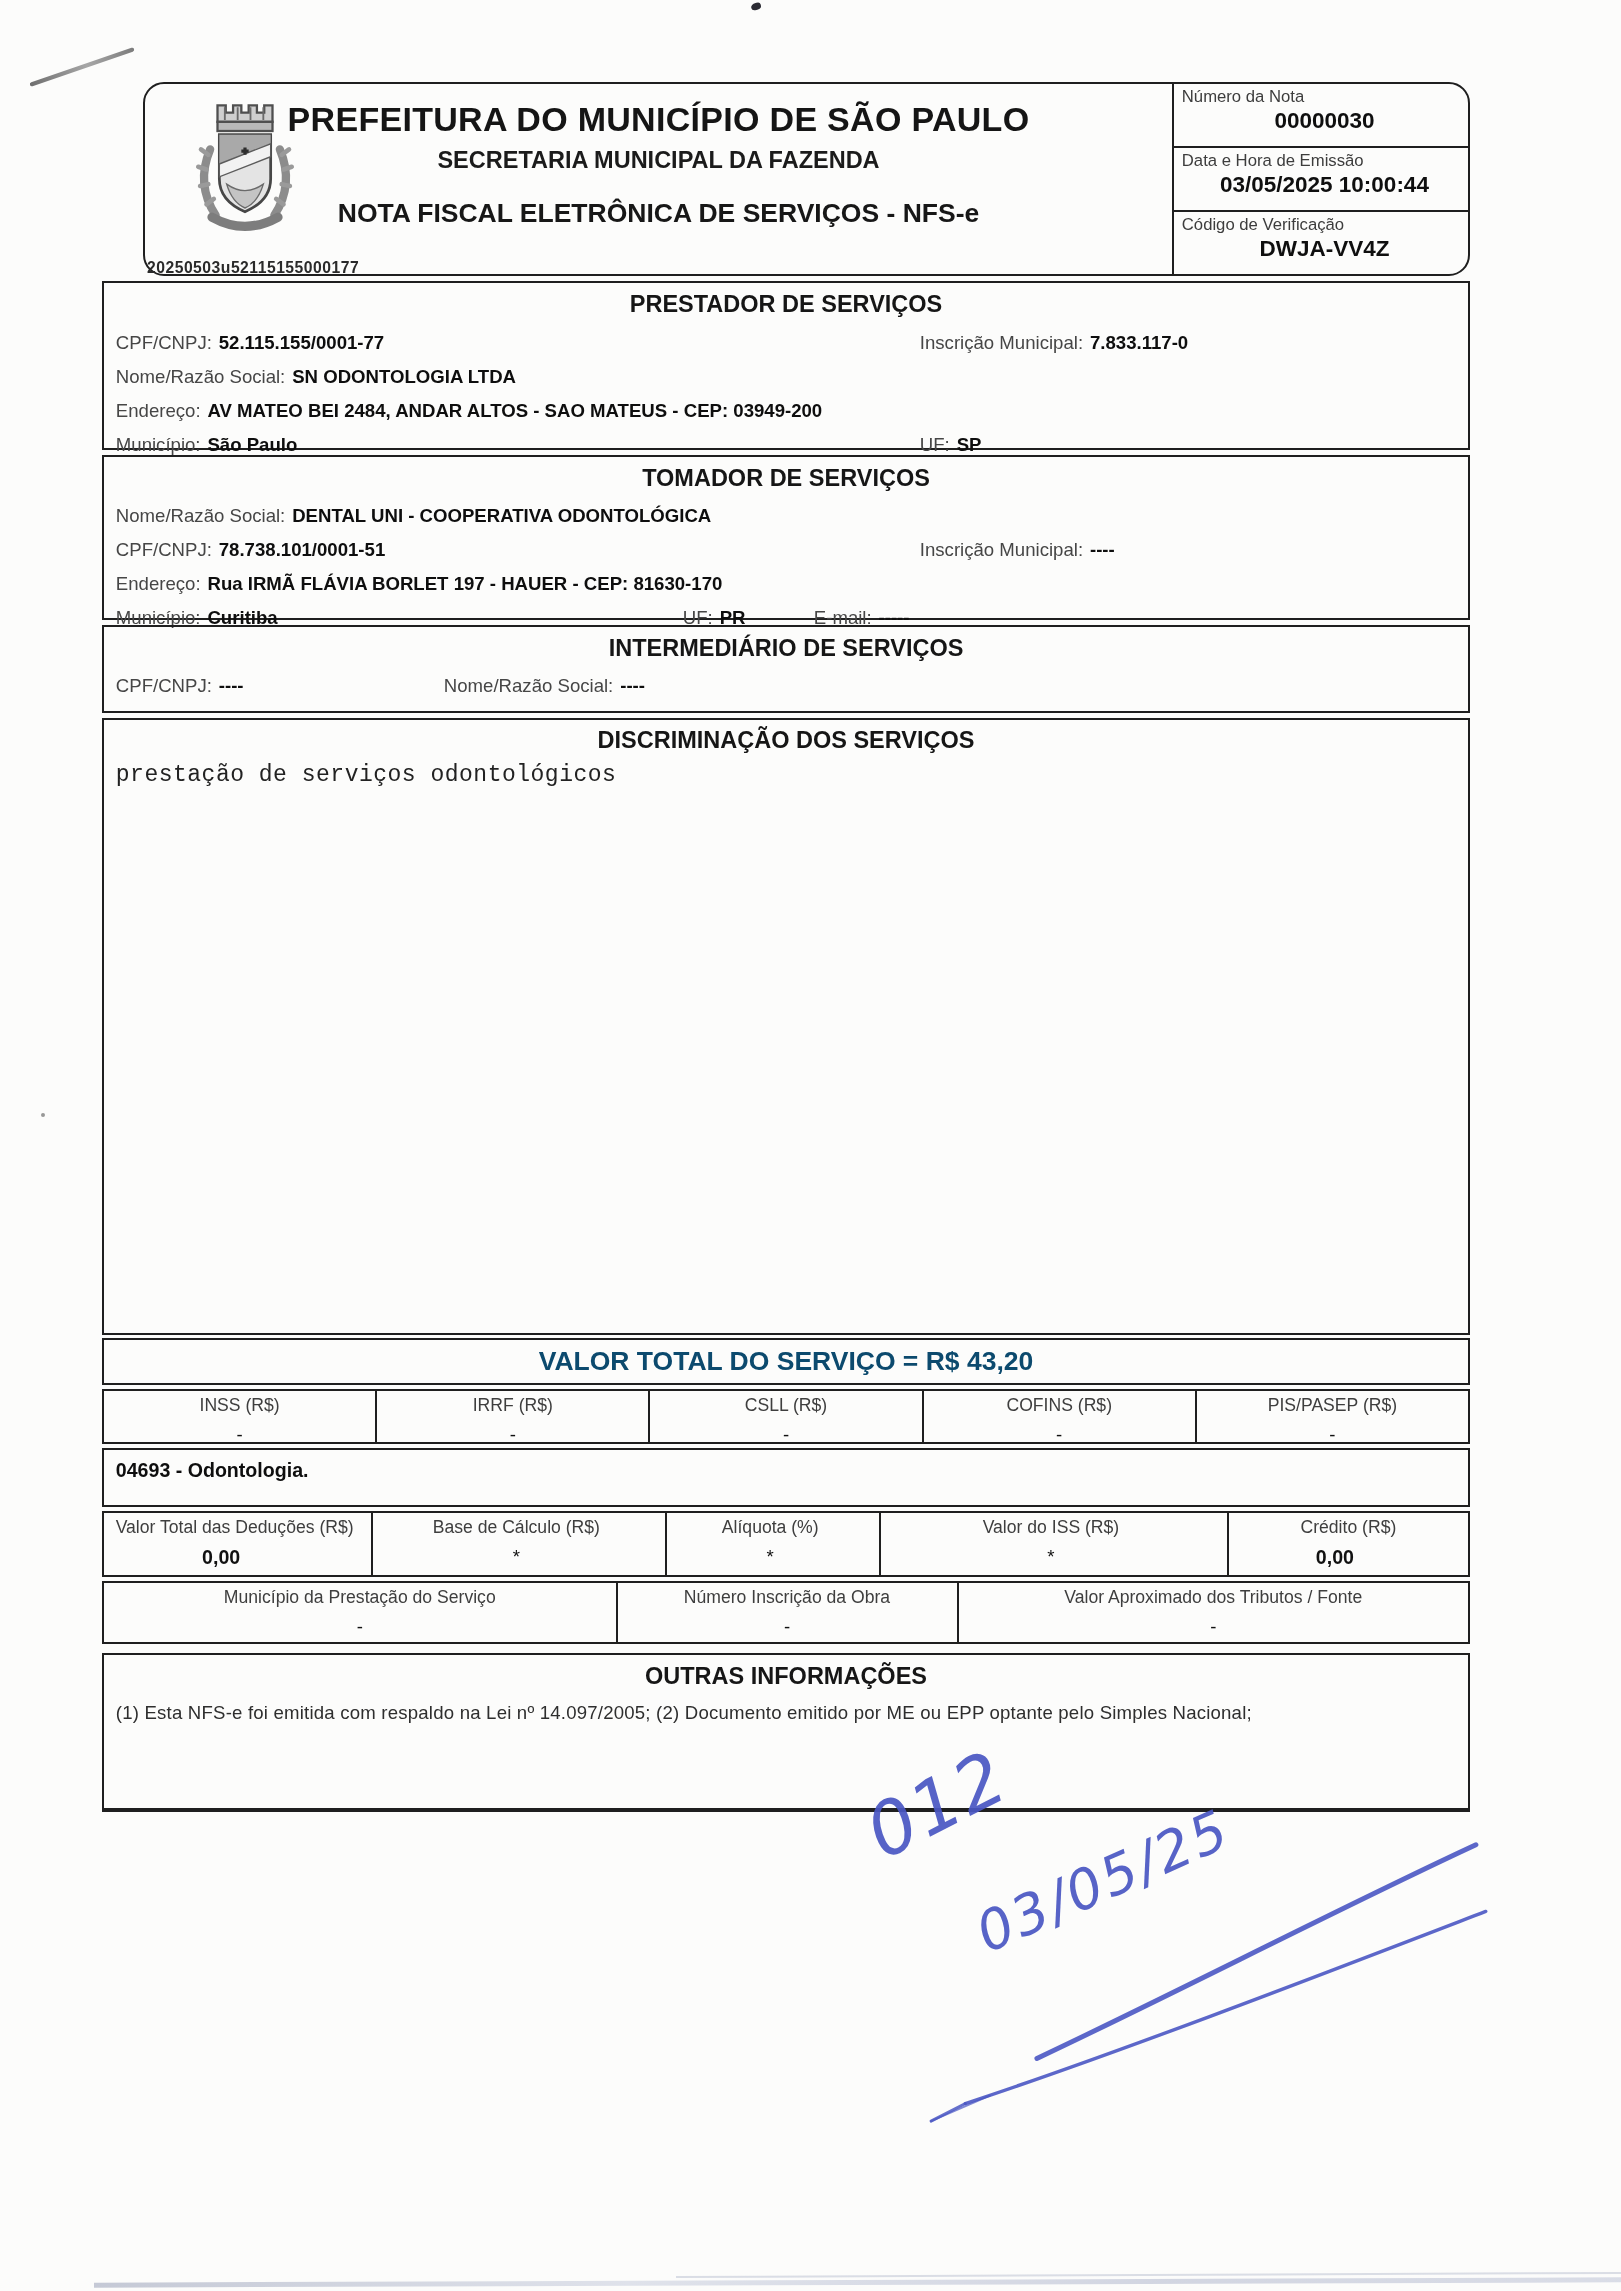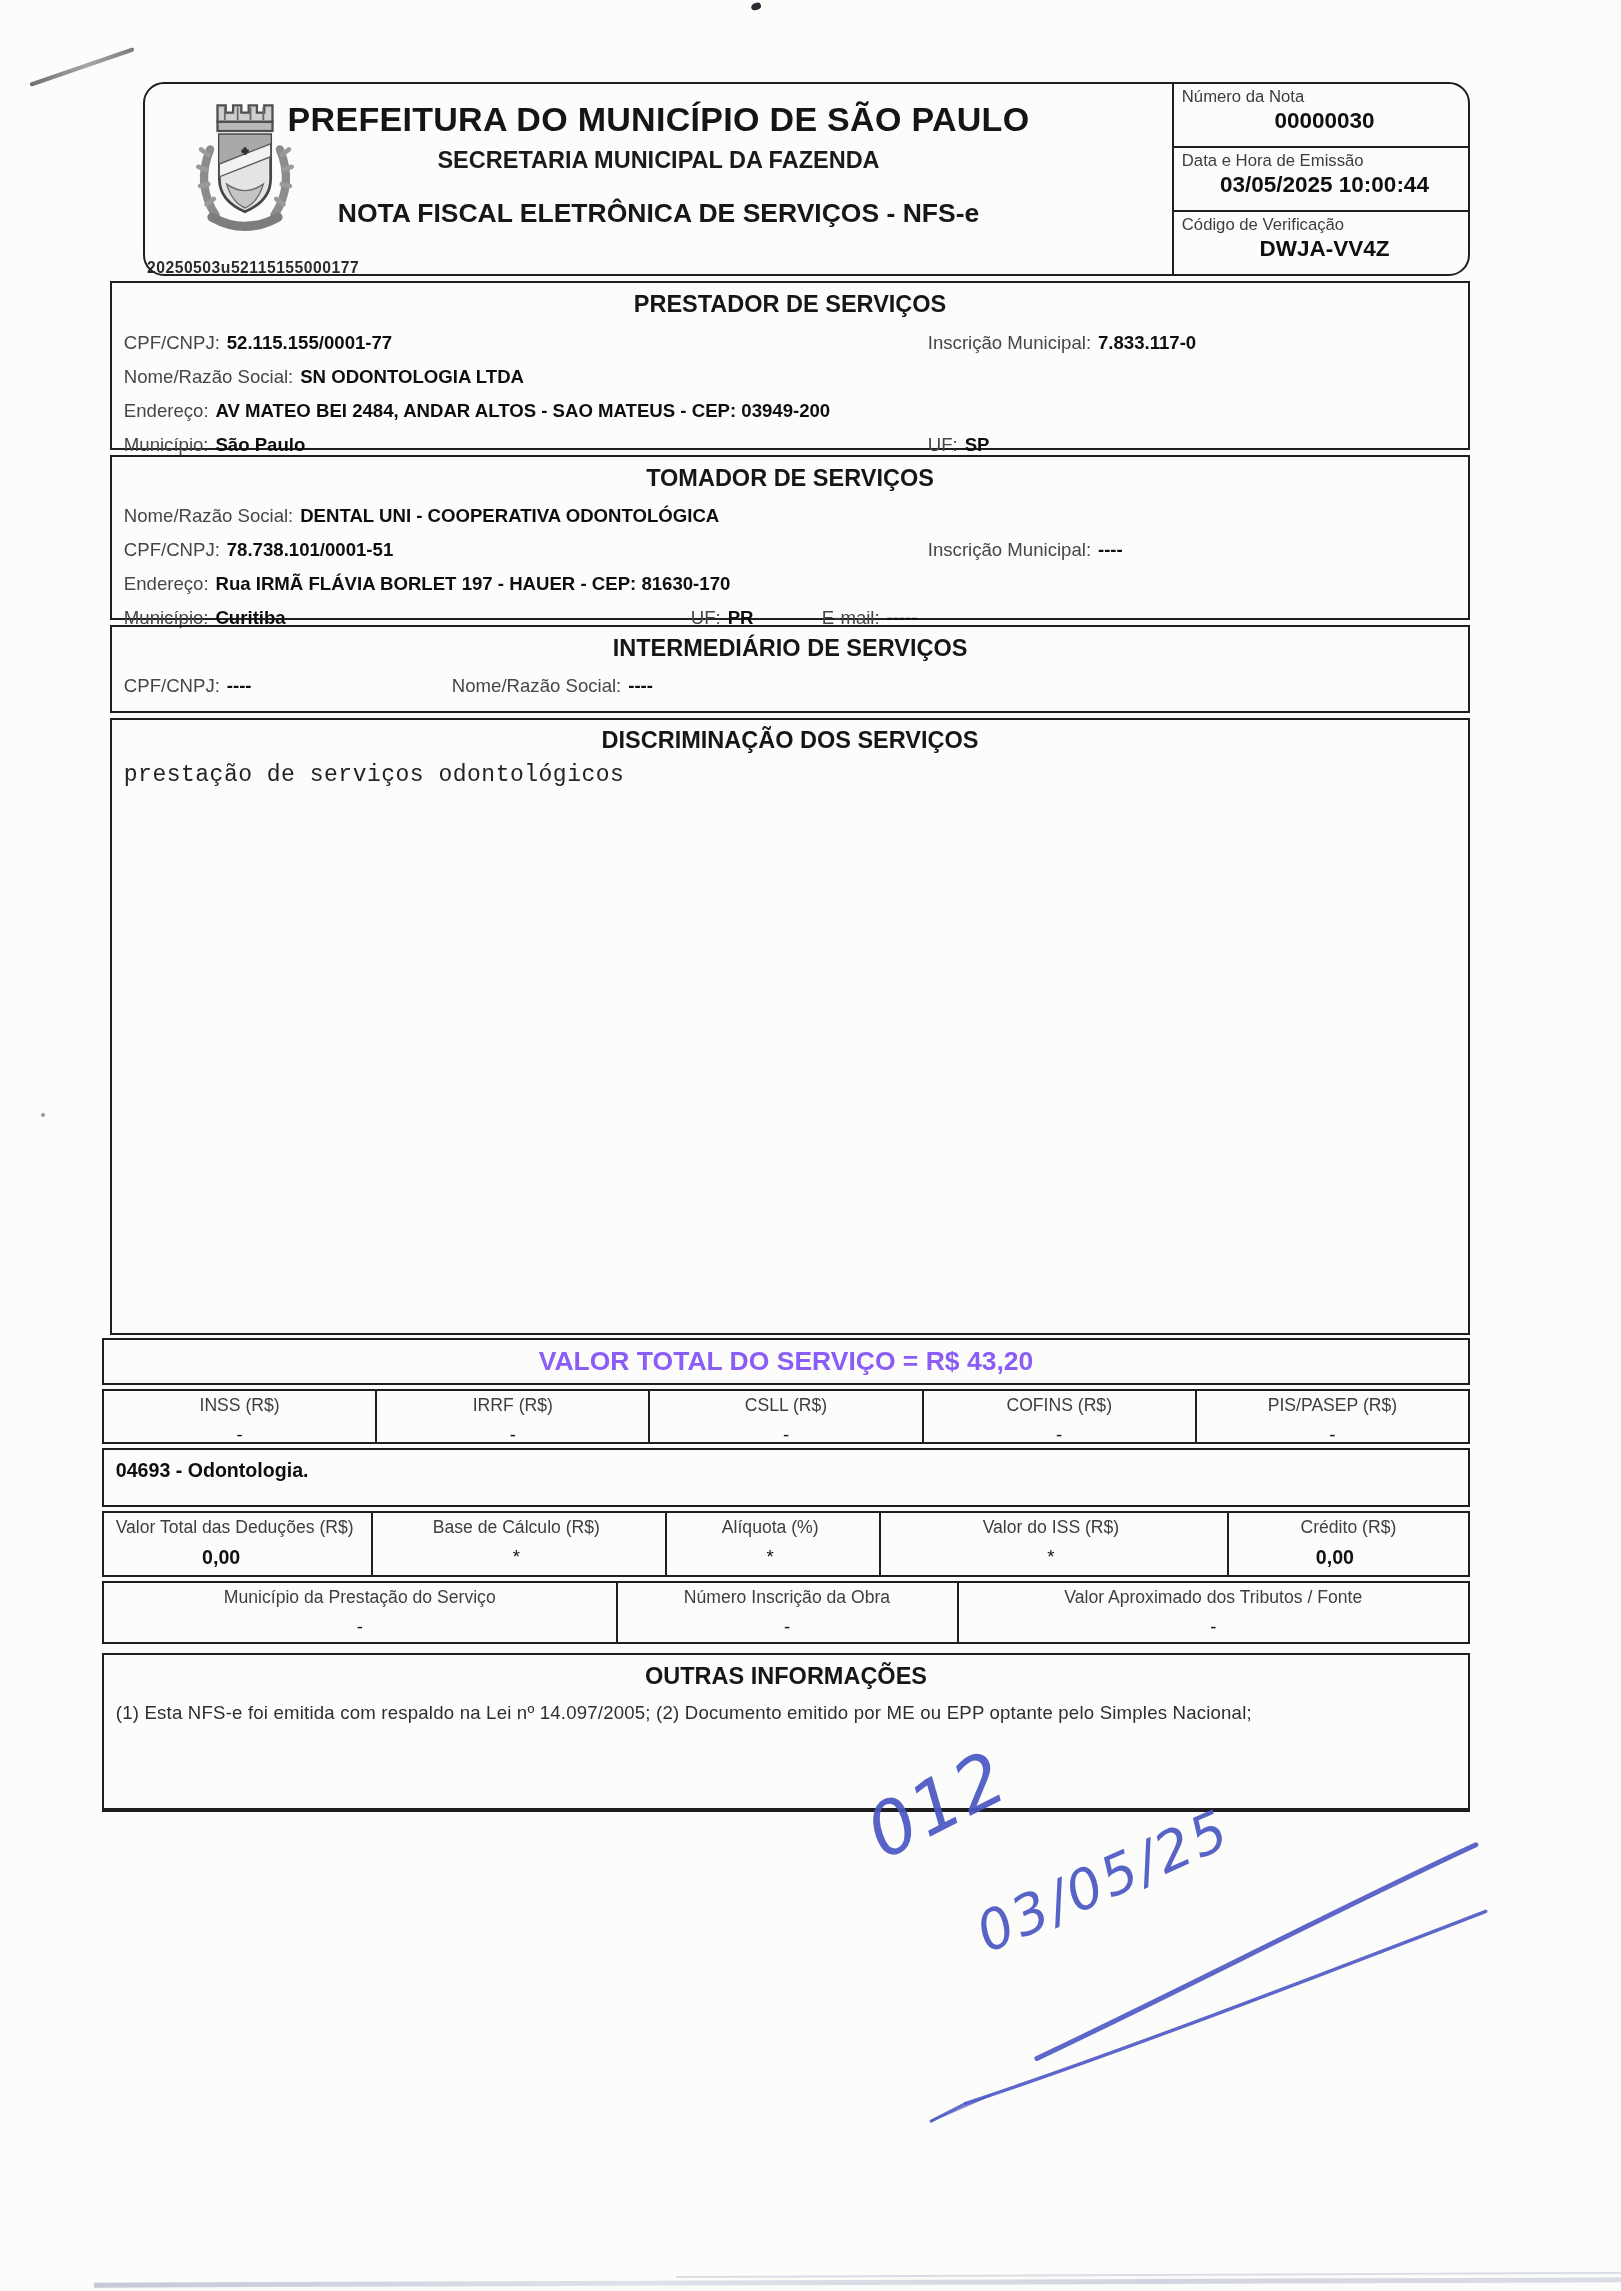--- a/index.html
+++ b/index.html
@@ -1,20 +1,20 @@
 <!DOCTYPE html>
 <html lang="pt"><head>
 <meta charset="utf-8">
 <style>
   html,body{margin:0;padding:0;background:#e9e9e7;}
   .page{position:relative;width:1621px;height:2292px;background:#fcfcfb;
         font-family:"Liberation Sans",sans-serif;color:#1c1c1c;overflow:hidden;margin:0 auto;}
   .doc{position:absolute;left:102px;top:82px;width:1368px;}
   .box{border:2.9px solid #1f1f1f;background:transparent;box-sizing:border-box;position:relative;}
-  .gap{margin-top:4.9px;margin-left:8px;}
+  .gap{margin-top:4.9px;}
 
   
   .hdr{margin-left:41px;height:194px;display:flex;border-radius:21px;}
   .hdr-left{flex:1;position:relative;text-align:center;padding-top:15.7px;}
   .hdr-title{font-size:34px;font-weight:700;letter-spacing:0.3px;color:#151515;}
   .hdr-sub{font-size:23.5px;font-weight:700;margin-top:8.8px;color:#1b1b1b;}
   .hdr-doc{font-size:26.5px;font-weight:700;margin-top:23.5px;color:#171717;}
   .logo{position:absolute;left:45px;top:7.8px;width:110px;height:155px;}
   .scan-code{position:absolute;left:2px;bottom:-2.9px;font-size:15.7px;color:#2a2a2a;letter-spacing:0.5px;font-weight:600;}
   .hdr-right{width:294px;border-left:2.9px solid #1f1f1f;display:flex;flex-direction:column;}
@@ -28,21 +28,21 @@
   .sec-title{text-align:center;font-size:23.5px;font-weight:700;color:#161616;margin:2px 0 7.8px 0;}
   .row{position:relative;height:34px;line-height:34px;font-size:18.6px;white-space:nowrap;}
   .lbl{color:#464646;}
   .val{color:#0e0e0e;font-weight:700;margin-left:6.9px;}
   .abs{position:absolute;top:0;}
 
   
   .disc-text{font-family:"Liberation Mono","DejaVu Sans Mono",monospace;font-size:23px;color:#222;margin-top:5.9px;letter-spacing:0.5px;}
 
   
-  .total-bar{border:2.9px solid #1f1f1f;box-sizing:border-box;text-align:center;height:47px;line-height:43px;font-size:26.5px;font-weight:700;color:#8b5cf6;}
+  .total-bar{border:2.9px solid #1f1f1f;box-sizing:border-box;text-align:center;height:47px;line-height:43px;font-size:26.5px;font-weight:700;color:#0c4a6e;}
 
   
   .ftab{border:2.9px solid #1f1f1f;box-sizing:border-box;display:flex;}
   .fcell{box-sizing:border-box;position:relative;}
   .fcell + .fcell{border-left:2px solid #1f1f1f;}
   .fcell .clbl{display:block;text-align:center;font-size:17.6px;color:#3e3e3e;padding-top:3.9px;}
   .fcell .cval{display:block;text-align:center;font-size:18.6px;color:#111;padding-top:7.8px;}
   .fcell .cval.bold{font-weight:700;font-size:19.6px;}
   .fcell .cval.right{padding-right:27px;}
 

